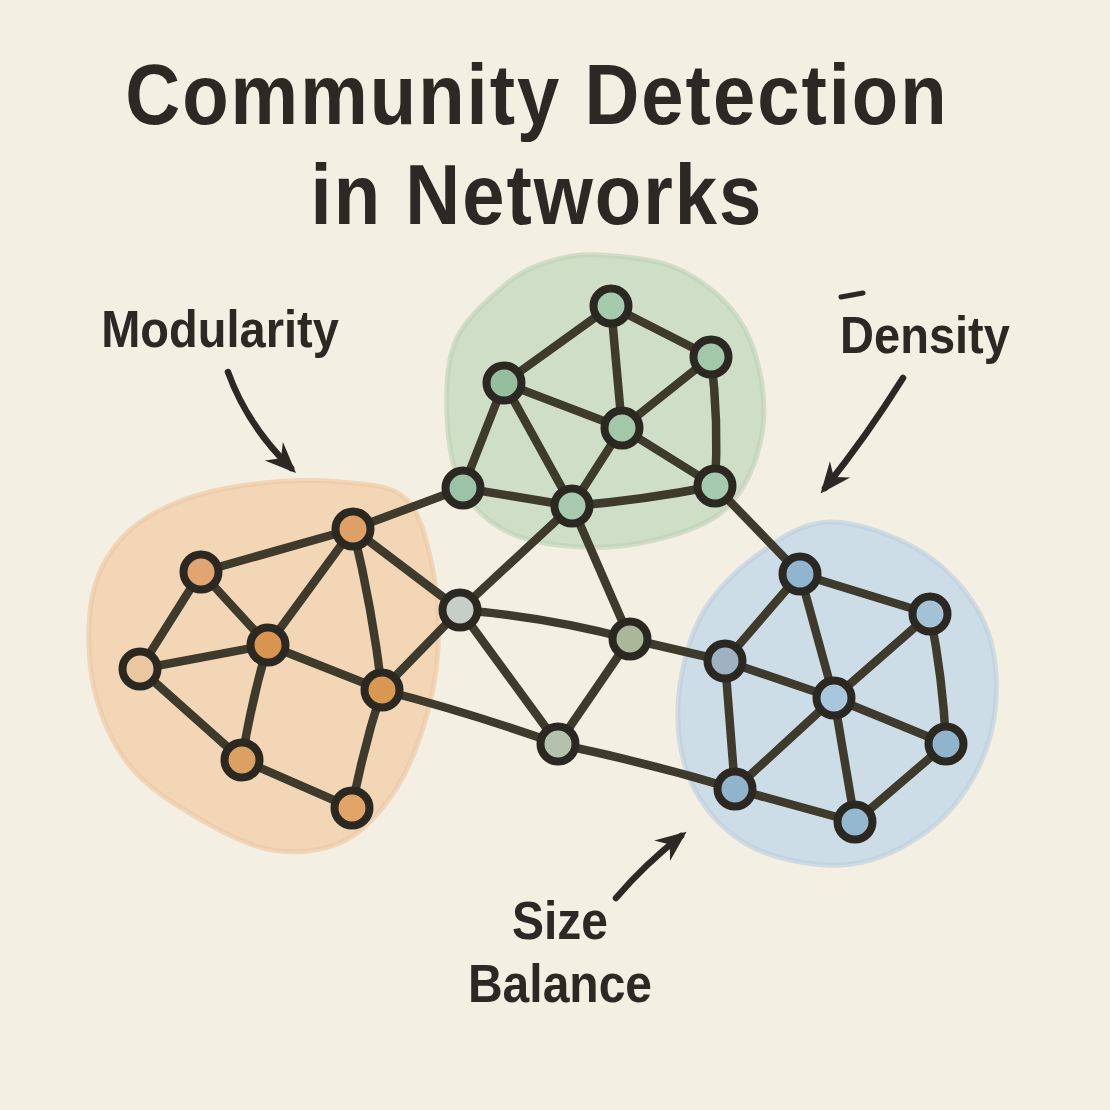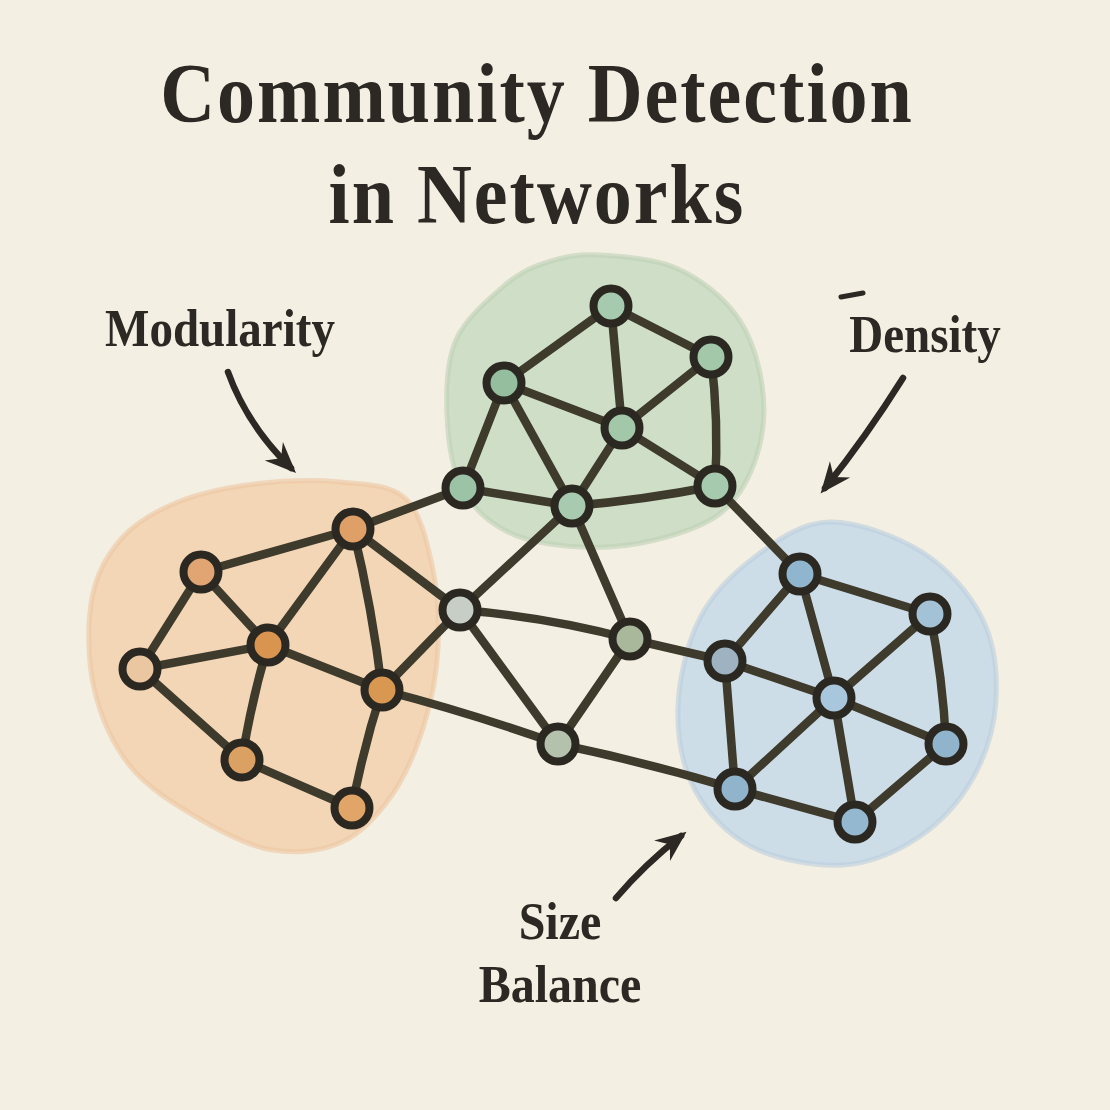--- a/index.html
+++ b/index.html
@@ -1,19 +1,19 @@
 <!DOCTYPE html>
 <html><head>
 <meta charset="utf-8">
 <style>
   html,body{margin:0;padding:0;background:#e8e4d8;}
   .canvas{
     position:relative;width:1110px;height:1110px;overflow:hidden;
     background:#f4efe3;
-    font-family:Liberation Serif, serif;
+    font-family:Liberation Sans, sans-serif;
   }
   svg{position:absolute;left:0;top:0;}
   .hand{
     position:absolute;font-weight:bold;color:#2c2924;text-align:center;
     white-space:nowrap;transform:translateX(-50%) scaleY(1.12);
     transform-origin:center top;letter-spacing:0px;
   }
   .title{left:537px;top:44px;font-size:76px;line-height:1.18;letter-spacing:2px;}
   .lbl{font-size:47px;}
   .lbl-modularity{left:220px;top:298px;}

